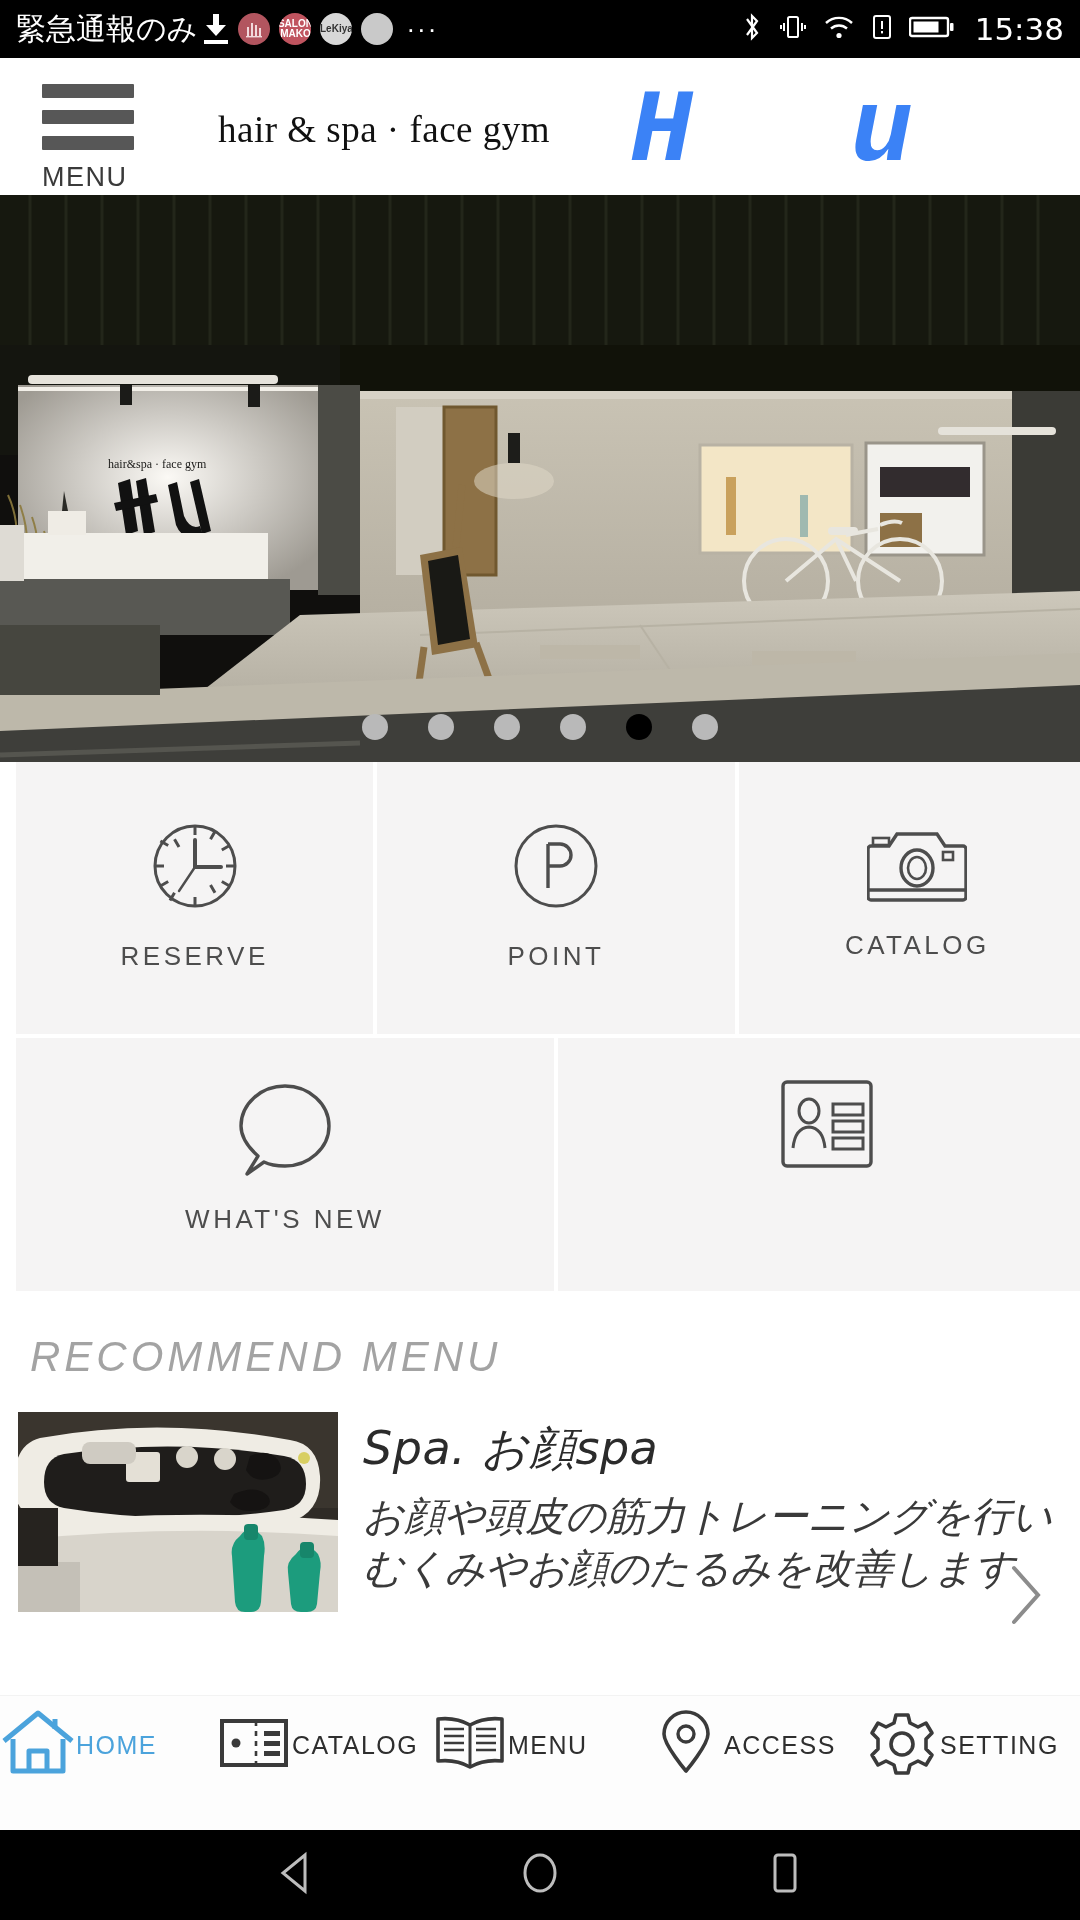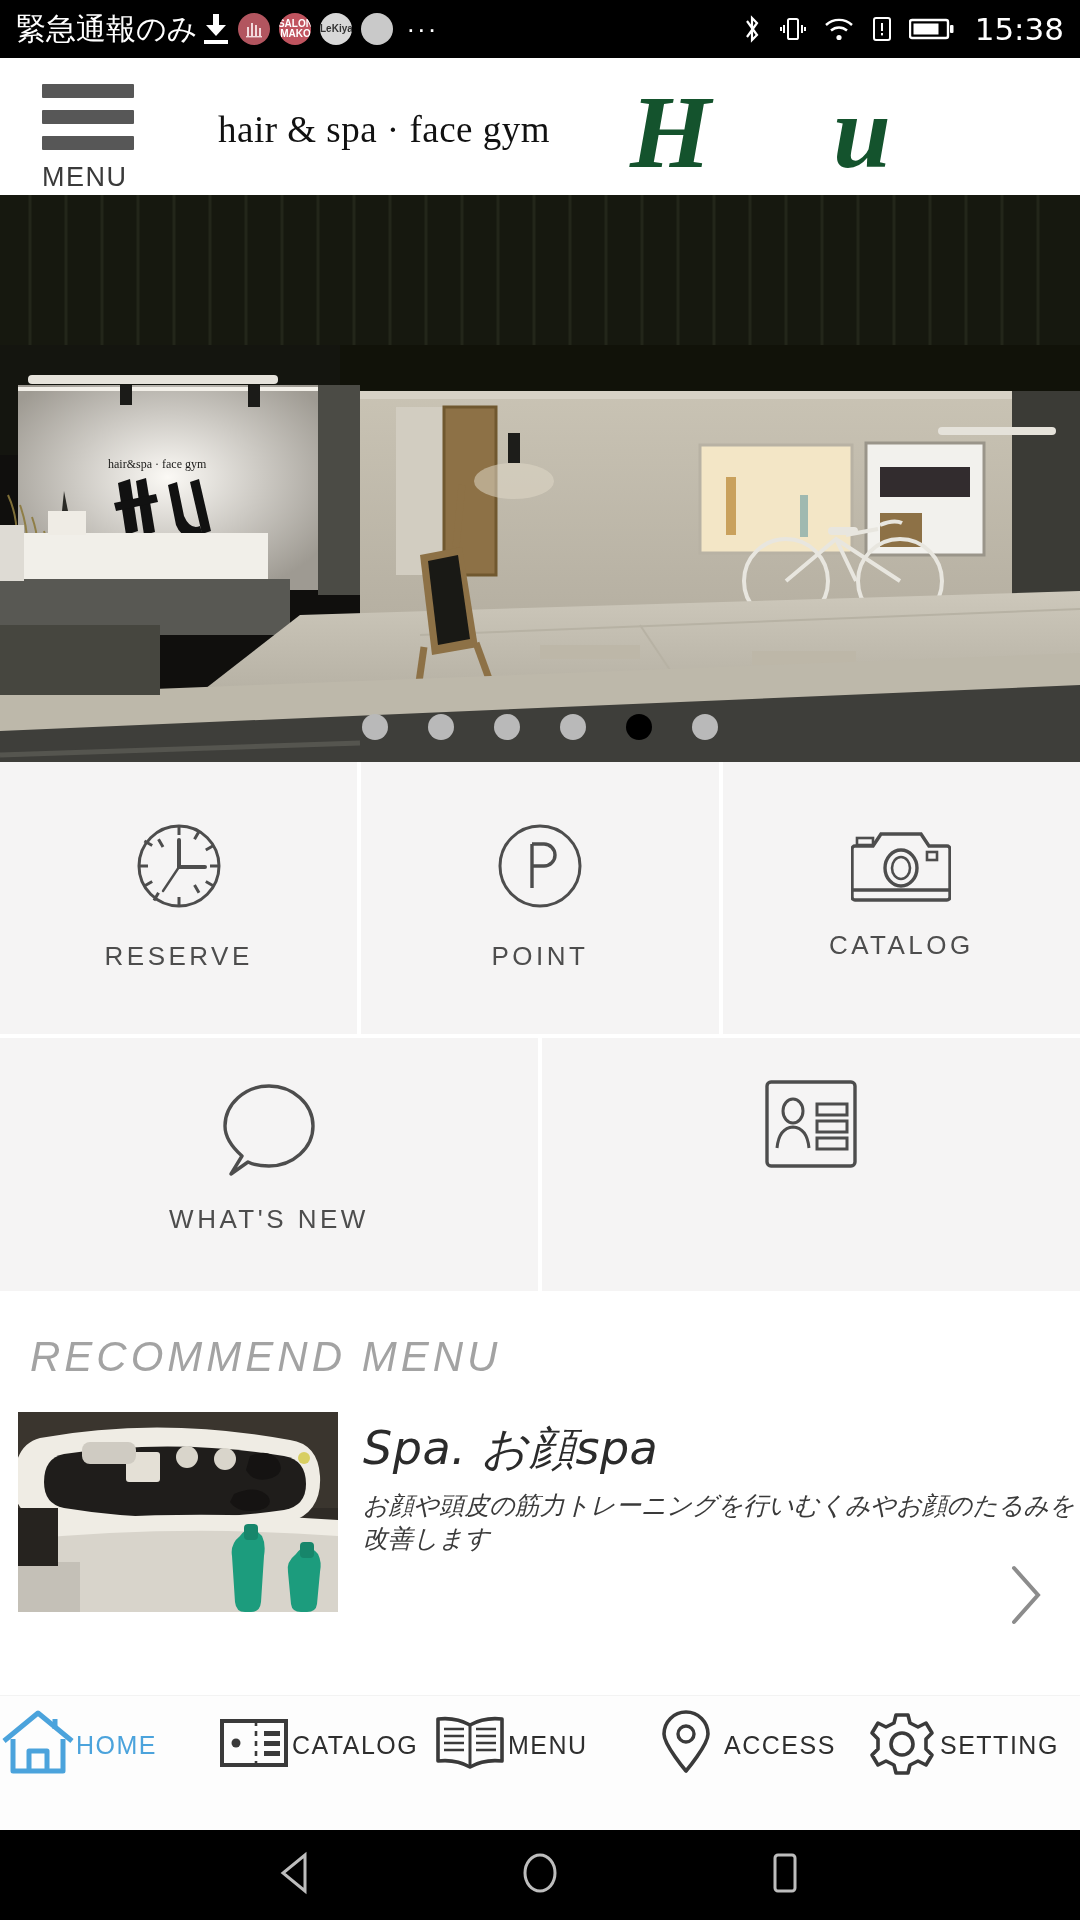--- a/index.html
+++ b/index.html
@@ -26,61 +26,61 @@
                 border-left:10px solid transparent;border-right:10px solid transparent;border-top:11px solid #fff;}
   .sb-dlbar{ position:absolute; left:1px; bottom:0; width:24px; height:4px; background:#fff; }
   .appicon{ width:32px; height:32px; border-radius:16px; display:flex; align-items:center;
             justify-content:center; font-size:9px; line-height:1; color:#fff; text-align:center;
             font-weight:bold; overflow:hidden; }
   .ai-1{ background:#b2555f; }
   .ai-2{ background:#c0545f; font-size:10px; }
   .ai-3{ background:#d8d8d8; color:#333; font-size:10px; }
   .ai-4{ background:#c9c9c9; }
   .sb-more{ color:#fff; font-size:26px; letter-spacing:2px; margin-left:4px; }
-  .sb-right{ margin-left:auto; display:flex; align-items:center; gap:16px; }
+  .sb-right{ margin-left:auto; display:flex; align-items:flex-start; gap:16px; }
   .sb-ic{ height:32px; display:flex; align-items:center; }
   .sb-time{ font-size:31px; color:#fff; margin-left:4px;
             font-family:"DejaVu Sans", sans-serif; }
 
   
   .header{
     position:absolute; left:0; top:58px; width:1080px; height:137px;
     background:#fff; display:flex; align-items:center;
   }
   .hamburger{ position:absolute; left:42px; top:26px; width:92px; cursor:pointer; }
   .hamburger .bar{ width:92px; height:14px; background:#575757; margin-bottom:12px; border-radius:1px;}
   .hamburger .mlabel{ font-size:27px; color:#3a3a3a; letter-spacing:1.5px; margin-top:2px;
                       font-family:"Liberation Sans", sans-serif; }
   .brand-tag{
     position:absolute; left:218px; top:50px;
     font-family:"Liberation Serif", serif; font-size:37px; color:#111;
     letter-spacing:0.5px; white-space:nowrap;
   }
   .brand-logo{
     position:absolute; left:630px; top:22px;
-    font-family:Liberation Serif, serif; font-size:104px; color:#14532d;
+    font-family:Liberation Mono, monospace; font-size:104px; color:#3b82f6;
     font-style:italic; font-weight:bold; letter-spacing:48px;
     line-height:1;
   }
 
   
   .hero{
     position:absolute; left:0; top:195px; width:1080px; height:567px;
     overflow:hidden; background:#0d0d0b;
   }
   .hero svg{ display:block; width:1080px; height:567px; }
   .dots{
     position:absolute; left:0; bottom:22px; width:1080px;
     display:flex; justify-content:center; gap:40px;
   }
   .dot{ width:26px; height:26px; border-radius:50%; background:#b9b9b9; }
   .dot.active{ background:#000; }
 
   
-  .tiles{ position:absolute; left:0; top:762px; width:932px; }
+  .tiles{ position:absolute; left:16px; top:762px; width:932px; }
   .trow{ display:flex; width:1080px; background:#fff; }
   .tile{
     background:#f5f4f4; position:relative;
     display:flex; flex-direction:column; align-items:center;
     cursor:pointer;
   }
   .trow1 .tile{ height:272px; flex:1; }
   .trow1 .tile + .tile{ margin-left:4px; }
   .trow2{ margin-top:4px; }
   .trow2 .tile{ height:253px; flex:1; }
@@ -115,21 +115,21 @@
   }
   .rec-item{ position:absolute; left:0; top:115px; width:1080px; height:210px; display:flex; }
   .rec-thumb{ width:320px; height:200px; margin-left:18px; overflow:hidden; background:#3a3631; }
   .rec-thumb svg{ display:block; }
   .rec-body{ margin-left:25px; padding-top:6px; flex:1; }
   .rec-name{
     font-size:46px; color:#2b2b2b; letter-spacing:0.5px;
     font-family:"DejaVu Sans", sans-serif; font-weight:300;
   }
   .rec-desc{
-    margin-top:10px; font-size:25px; line-height:1.3; color:#3a3a3a;
+    margin-top:10px; font-size:40px; line-height:1.3; color:#3a3a3a;
     font-family:"DejaVu Sans", sans-serif;
   }
   .rec-chev{
     position:absolute; right:34px; top:150px;
     width:40px; height:66px; color:#8c8c8c;
   }
 
   
   .bottomnav{
     position:absolute; left:0; bottom:90px; width:1080px; height:135px;

